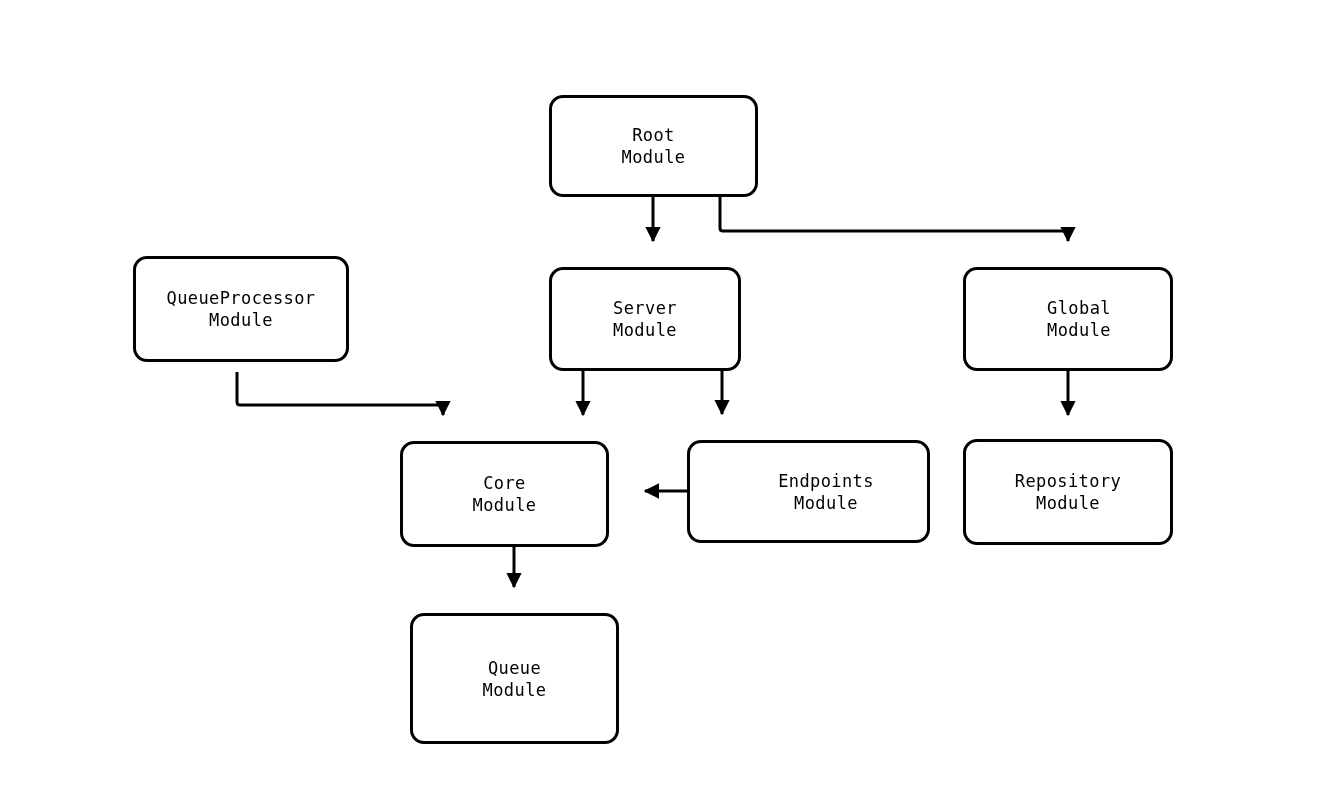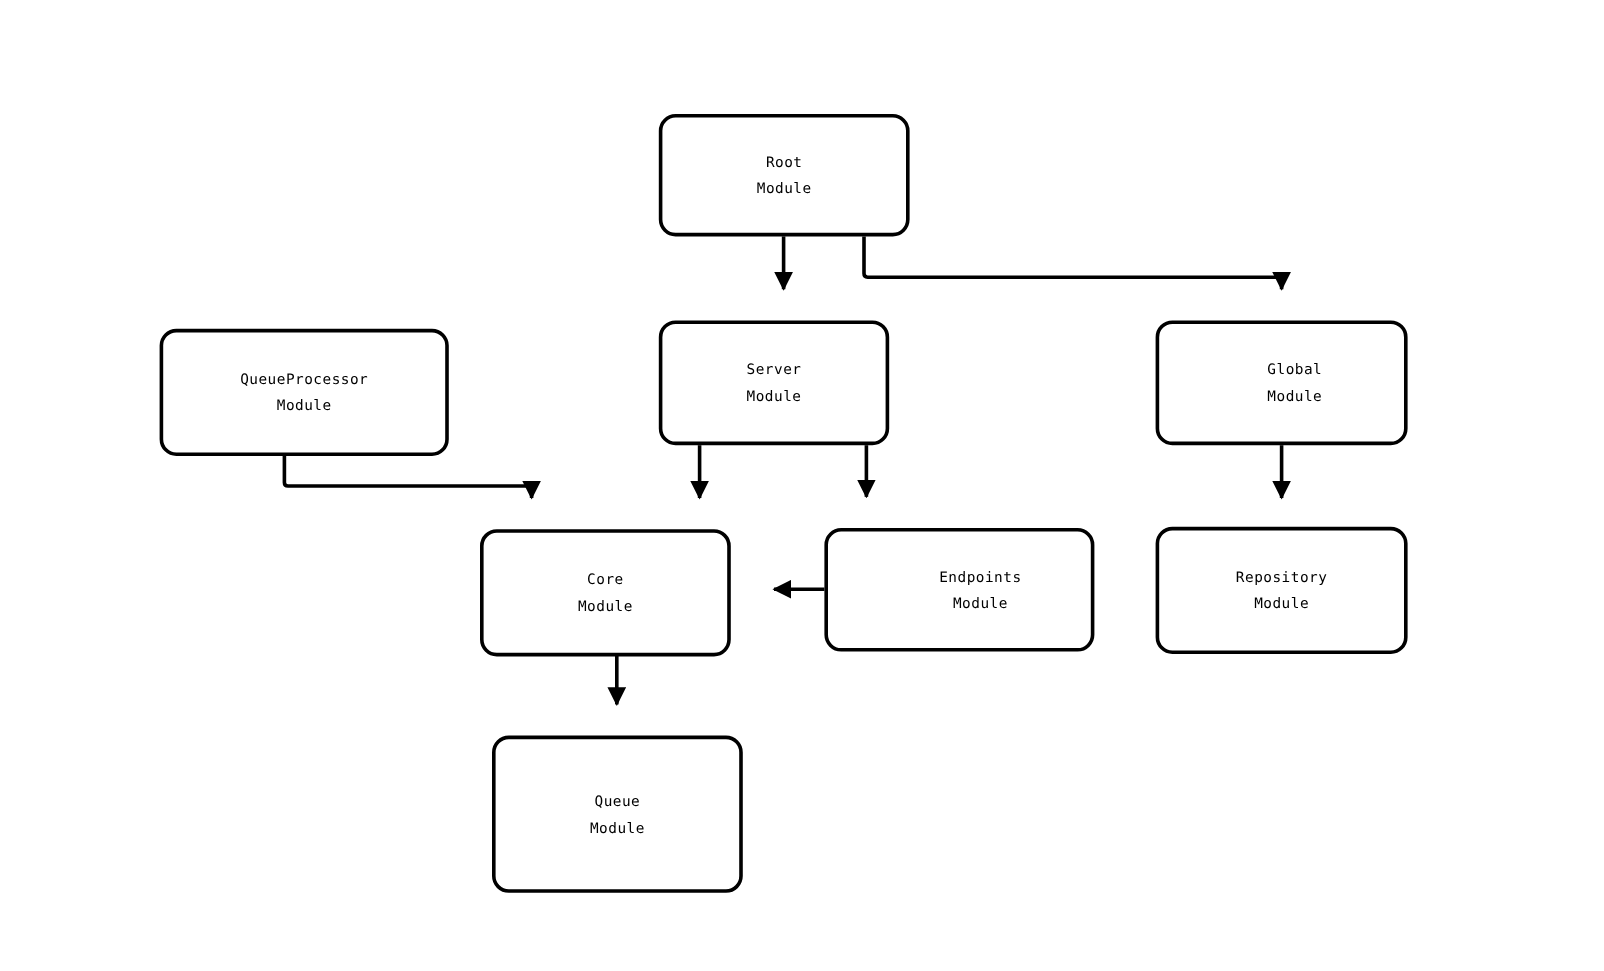--- a/index.html
+++ b/index.html
@@ -30,21 +30,21 @@
     border: 3px solid #000000;
     border-radius: 14px;
     display: flex;
     flex-direction: column;
     align-items: center;
     justify-content: center;
     z-index: 2;
   }
   .node-line {
     font-family: "DejaVu Sans Mono", "Liberation Mono", monospace;
-    font-size: 12px;
+    font-size: 17px;
     line-height: 22px;
     color: #000000;
     white-space: pre;
     letter-spacing: 0.4px;
   }
 </style>
 </head>
 <body>
 
 <div id="canvas">
@@ -90,41 +90,41 @@
     <g>
       <path d="M 514 544 L 514 587" stroke="#000000" stroke-width="3" fill="none" marker-end="url(#arrow-head)"></path>
     </g>
   </svg>
 
   <div class="node" style="left:549px; top:95px; width:209px; height:102px;">
     <div class="node-line">Root</div>
     <div class="node-line">Module</div>
   </div>
 
-  <div class="node" style="left:133px; top:274px; width:241px; height:106px;">
+  <div class="node" style="left:133px; top:256px; width:216px; height:106px;">
     <div class="node-line">QueueProcessor</div>
     <div class="node-line">Module</div>
   </div>
 
   <div class="node" style="left:549px; top:267px; width:192px; height:104px;">
     <div class="node-line">Server</div>
     <div class="node-line">Module</div>
   </div>
 
   <div class="node" style="left:963px; top:267px; width:210px; height:104px;padding-left:22px;">
     <div class="node-line">Global</div>
     <div class="node-line">Module</div>
   </div>
 
   <div class="node" style="left:400px; top:441px; width:209px; height:106px;">
     <div class="node-line">Core</div>
     <div class="node-line">Module</div>
   </div>
 
-  <div class="node" style="left:687px; top:440px; width:225px; height:103px;padding-left:35px;">
+  <div class="node" style="left:687px; top:440px; width:243px; height:103px;padding-left:35px;">
     <div class="node-line">Endpoints</div>
     <div class="node-line">Module</div>
   </div>
 
   <div class="node" style="left:963px; top:439px; width:210px; height:106px;">
     <div class="node-line">Repository</div>
     <div class="node-line">Module</div>
   </div>
 
   <div class="node" style="left:410px; top:613px; width:209px; height:131px;">

